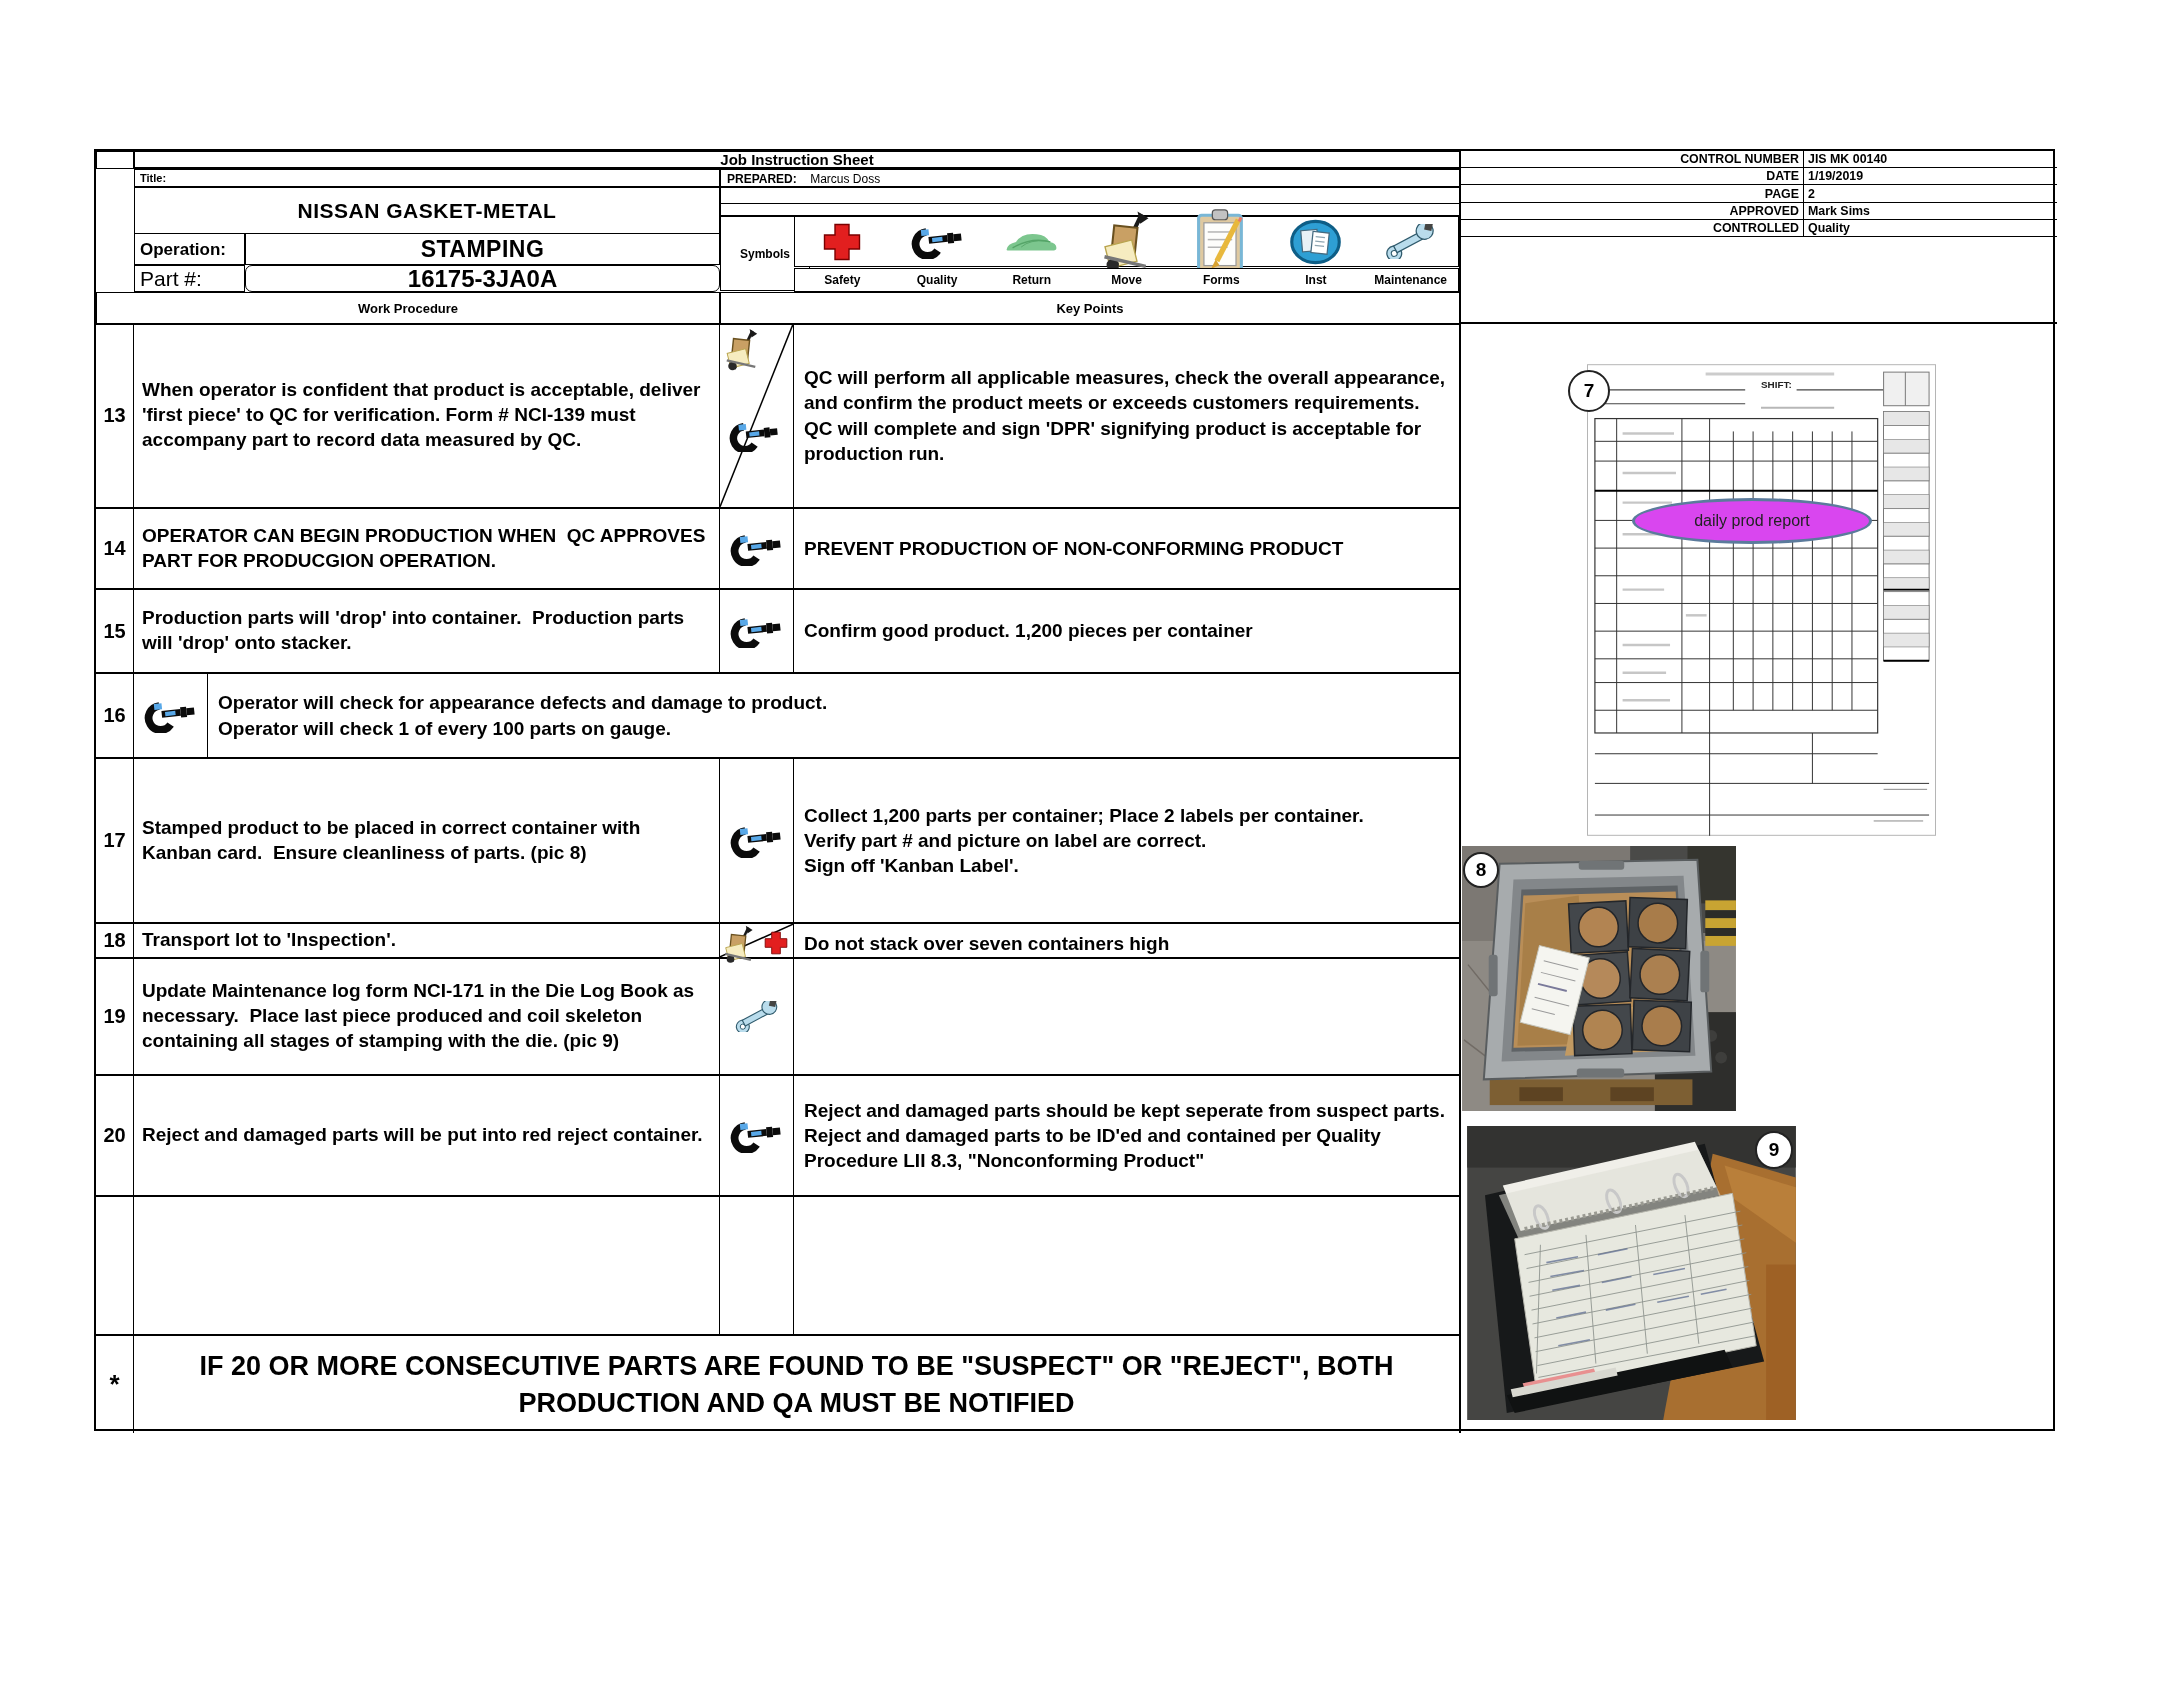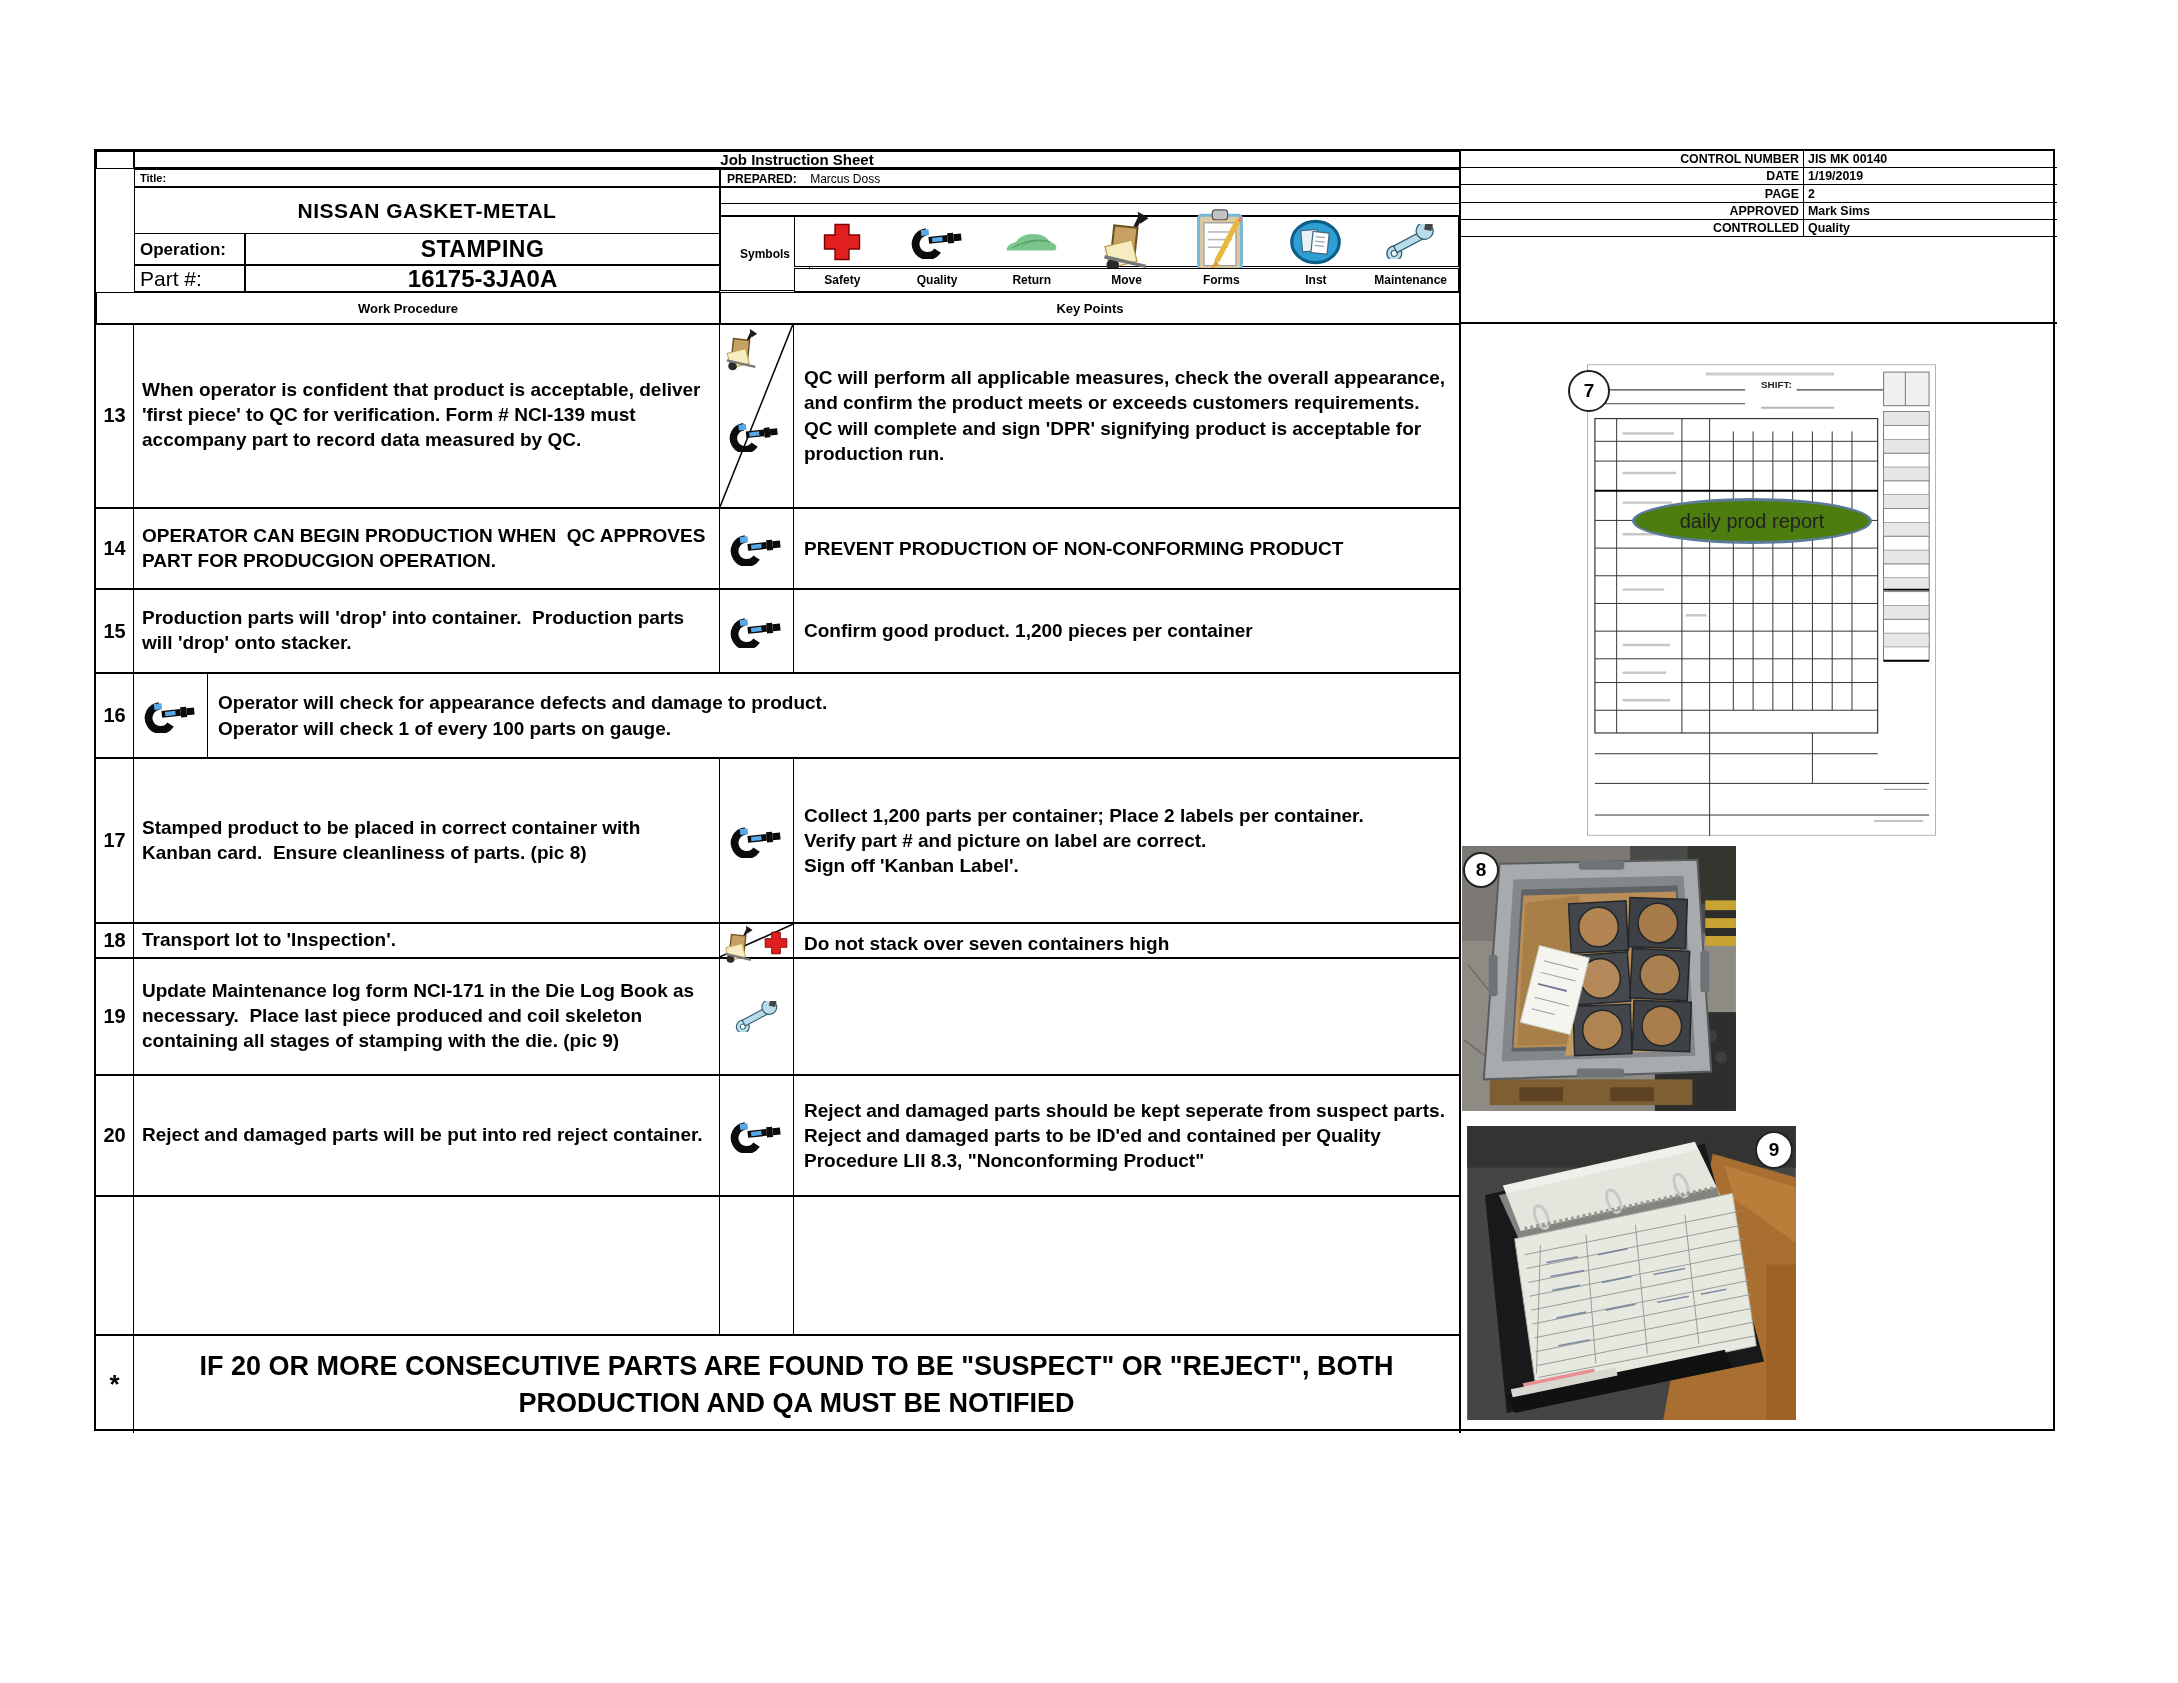--- a/index.html
+++ b/index.html
@@ -27,21 +27,21 @@
   .sym-col{flex:1;display:flex;align-items:center;justify-content:center;}
   .sym-name{flex:1;display:flex;align-items:center;justify-content:center;
             font-weight:bold;font-size:12px;}
   .op-label{left:38px;top:82px;width:111px;height:32px;font-weight:bold;font-size:17px;
             display:flex;align-items:flex-end;padding:0 0 4px 5px;}
   .op-value{left:149px;top:82px;width:475px;height:32px;display:flex;align-items:center;
             justify-content:center;font-weight:bold;font-size:23px;letter-spacing:0.5px;}
   .part-label{left:38px;top:114px;width:111px;height:27px;font-size:21px;
               display:flex;align-items:center;padding-left:5px;}
   .part-value{left:149px;top:114px;width:475px;height:27px;display:flex;align-items:center;
-              justify-content:center;font-weight:bold;font-size:24px;}
+              justify-content:center;font-weight:bold;font-size:24px;border-radius:7px;}
   .colhdr-wp{left:0;top:141px;width:624px;height:33px;display:flex;align-items:center;
              justify-content:center;font-weight:bold;font-size:13px;border-bottom-width:2px;}
   .colhdr-kp{left:624px;top:141px;width:740px;height:33px;display:flex;align-items:center;
              justify-content:center;font-weight:bold;font-size:13px;border-bottom-width:2px;}
   
   .ctl{position:absolute;left:1363px;top:0;width:598px;height:86px;box-sizing:border-box;
        border-left:2px solid #000;display:flex;flex-direction:column;}
   .ctl-row{flex:1;display:flex;border-bottom:1.5px solid #000;box-sizing:border-box;}
   .ctl-label{width:343px;display:flex;align-items:center;justify-content:flex-end;
              font-weight:bold;font-size:12.4px;padding-right:4px;box-sizing:border-box;
@@ -79,22 +79,22 @@
                align-items:center;justify-content:center;font-weight:bold;font-size:26px;}
   .note-text{flex:1;display:flex;align-items:center;justify-content:center;text-align:center;
              font-weight:bold;font-size:27px;line-height:1.35;padding:0 12px;}
   
   .panel{position:absolute;left:1363px;top:173px;width:598px;height:1109px;
          box-sizing:border-box;border-left:2px solid #000;}
   .attach{position:absolute;}
   .badge{position:absolute;background:#fff;border:2px solid #222;border-radius:50%;
          display:flex;align-items:center;justify-content:center;font-weight:bold;
          font-size:19px;z-index:5;}
-  .callout{position:absolute;border:3px solid #5b7b9c;border-radius:50%;background:#4d7c0f;
-           display:flex;align-items:center;justify-content:center;font-size:20px;
+  .callout{position:absolute;border:3px solid #5b7b9c;border-radius:50%;background:#d946ef;
+           display:flex;align-items:center;justify-content:center;font-size:16px;
            color:#222;z-index:4;}
 </style>
 </head>
 <body>
 
 <div class="sheet">
 
   <div class="cell num-top"></div>
   <div class="cell jis-title">Job Instruction Sheet</div>
 

